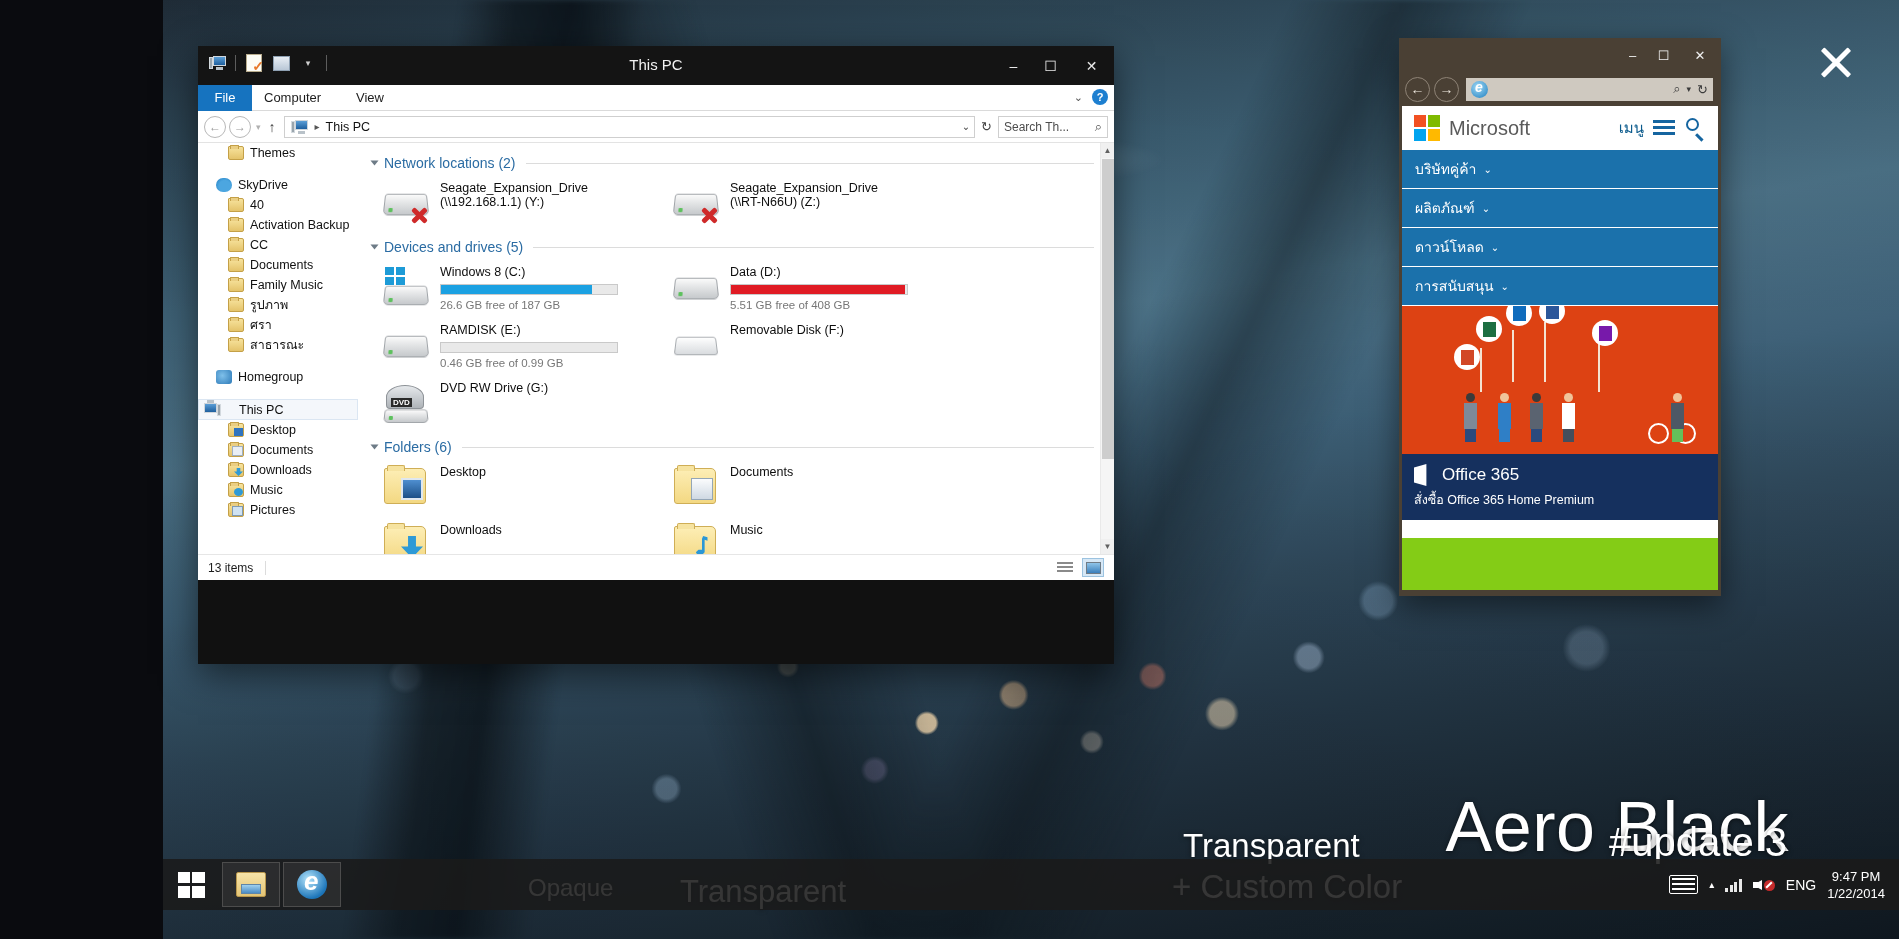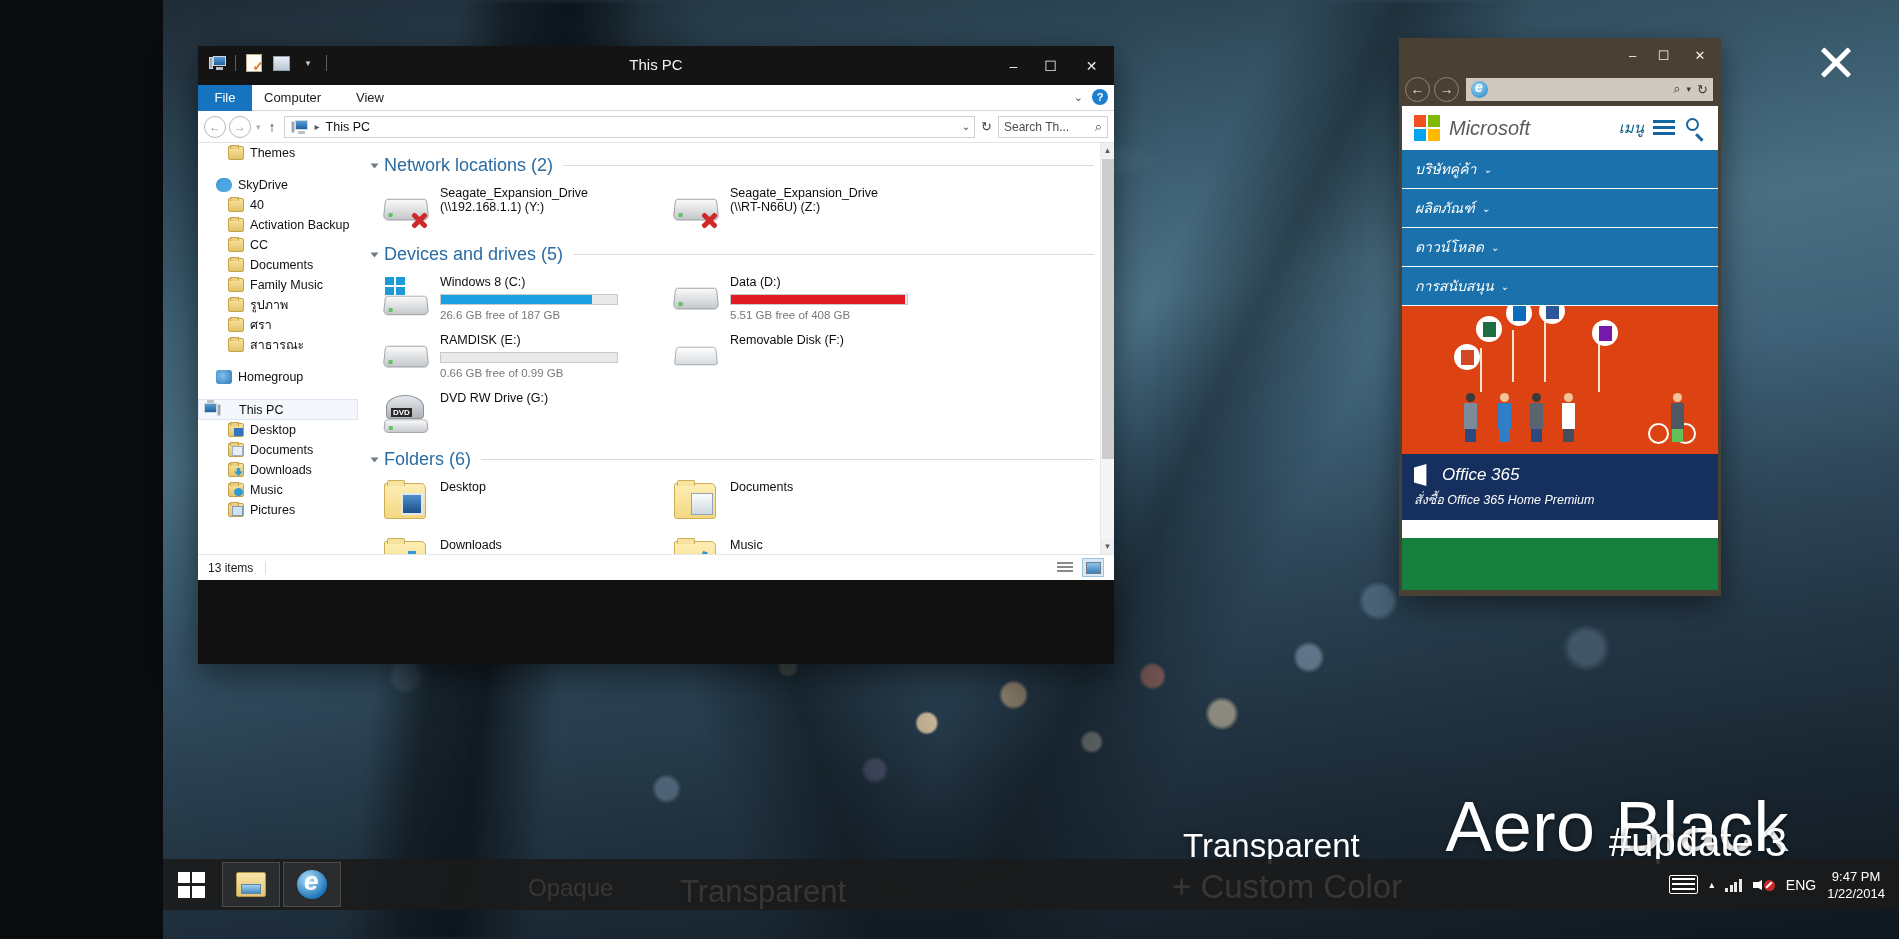--- a/index.html
+++ b/index.html
@@ -123,21 +123,21 @@
   .t-fdl::after { background: #2e9ad6; clip-path: polygon(30% 0,70% 0,70% 45%,100% 45%,50% 100%,0 45%,30% 45%); }
   .t-fmus::after { background: #2e9ad6; border-radius: 50%; }
   .t-fpic::after { background: #cfe2f2; border: 1px solid #7f9bb5; }
   #tree-scrollbar { position: absolute; right: 0; top: 0; width: 14px; height: 100%; background: #f5f5f5; border-left: 1px solid #e6e6e6; }
   .sb-arrow { height: 15px; display: flex; align-items: center; justify-content: center; font-size: 8px; color: #606060; background: #f0f0f0; cursor: pointer; }
   #tree-thumb { position: absolute; left: 1px; top: 15px; width: 12px; height: 230px; background: #cdcdcd; cursor: pointer; }
 
   #ex-content { flex: 1; position: relative; background: #fff; overflow: hidden; padding: 6px 0 0 0; }
   .group-hdr { display: flex; align-items: center; margin: 6px 0 4px 14px; }
   .group-tri { width: 0; height: 0; border-left: 5px solid #6d7b86; border-top: 4px solid transparent; border-bottom: 4px solid transparent; transform: rotate(90deg); margin-right: 7px; }
-  .group-label { color: #2b6ca3; font-size: 18px; white-space: nowrap; }
+  .group-label { color: #2b6ca3; font-size: 14px; white-space: nowrap; }
   .group-rule { flex: 1; height: 1px; background: #dcdcdc; margin: 0 20px 0 10px; }
   .tile-grid { display: flex; flex-wrap: wrap; padding-left: 24px; }
   .tile { width: 290px; display: flex; align-items: flex-start; padding: 6px 0 6px 0; cursor: pointer; }
   .tile .t-name { font-size: 12.5px; color: #0d0d0d; line-height: 14px; }
   .tile .t-sub { font-size: 11.5px; color: #777; margin-top: 4px; }
   .tile-ico { width: 48px; height: 46px; margin-right: 10px; flex: 0 0 48px; position: relative; }
   .bar-track { width: 178px; height: 11px; background: #e9e9e9; border: 1px solid #c9c9c9; margin-top: 5px; }
   .bar-fill { height: 100%; }
 
   
@@ -179,21 +179,21 @@
   #ie-wincontrols { position: absolute; right: 0; top: 0; display: flex; }
   .ie-wb { width: 31px; height: 34px; display: flex; align-items: center; justify-content: center; color: #f0f0f0; font-size: 13px; cursor: pointer; }
   .ie-wb.close { width: 42px; }
   #ie-navbar { height: 34px; display: flex; align-items: center; padding: 0 8px 0 6px; }
   .ie-nav { width: 25px; height: 25px; border-radius: 50%; border: 1px solid #8e8376; color: #efe9e0; font-size: 14px; display: flex; align-items: center; justify-content: center; margin-right: 4px; cursor: pointer; }
   #ie-addr { flex: 1; height: 23px; background: #cfc9c0; display: flex; align-items: center; padding: 0 5px; margin-left: 3px; }
   .ie-logo { width: 17px; height: 17px; border-radius: 50%; background: radial-gradient(circle at 40% 35%, #9fd8f5, #1f7fc0); position: relative; }
   .ie-logo::after { content: "e"; position: absolute; left: 4px; top: -2px; color: #fff; font-size: 14px; font-style: italic; font-weight: bold; }
   .ie-addr-right { margin-left: auto; display: flex; align-items: center; gap: 6px; color: #3b3b3b; font-size: 13px; }
 
-  #ie-page { position: absolute; left: 3px; right: 3px; top: 68px; bottom: 6px; background: #15803d; overflow: hidden; font-style: italic; }
+  #ie-page { position: absolute; left: 3px; right: 3px; top: 68px; bottom: 6px; background: #84cc16; overflow: hidden; }
   #ms-header { height: 44px; background: #fff; display: flex; align-items: center; padding: 0 12px; }
   #ms-logo-sq { width: 26px; height: 26px; display: grid; grid-template-columns: 1fr 1fr; grid-template-rows: 1fr 1fr; gap: 2px; margin-right: 9px; }
   #ms-logo-sq s:nth-child(1) { background: #f25022; }
   #ms-logo-sq s:nth-child(2) { background: #7fba00; }
   #ms-logo-sq s:nth-child(3) { background: #00a4ef; }
   #ms-logo-sq s:nth-child(4) { background: #ffb900; }
   #ms-logo-text { font-size: 20px; color: #5a5a5a; font-weight: 400; }
   #ms-hdr-right { margin-left: auto; display: flex; align-items: center; gap: 9px; }
   #ms-menu-label { color: #0a5a8c; font-size: 15px; }
   .burger { width: 22px; height: 16px; display: grid; grid-template-rows: 1fr 1fr 1fr; gap: 2px; cursor: pointer; }
@@ -482,21 +482,21 @@
             </div>
             <div class="tile">
               <span class="tile-ico">
                 <span class="hdd"></span>
               </span>
               <div>
                 <div class="t-name">RAMDISK (E:)</div>
                 <div class="bar-track">
                   <div class="bar-fill" style="width:0%;background:#bdbdbd;"></div>
                 </div>
-                <div class="t-sub">0.66 GB free of 0.99 GB</div>
+                <div class="t-sub">0.46 GB free of 0.99 GB</div>
               </div>
             </div>
             <div class="tile">
               <span class="tile-ico">
                 <span class="usb"></span>
               </span>
               <div>
                 <div class="t-name">Removable Disk (F:)</div>
               </div>
             </div>

